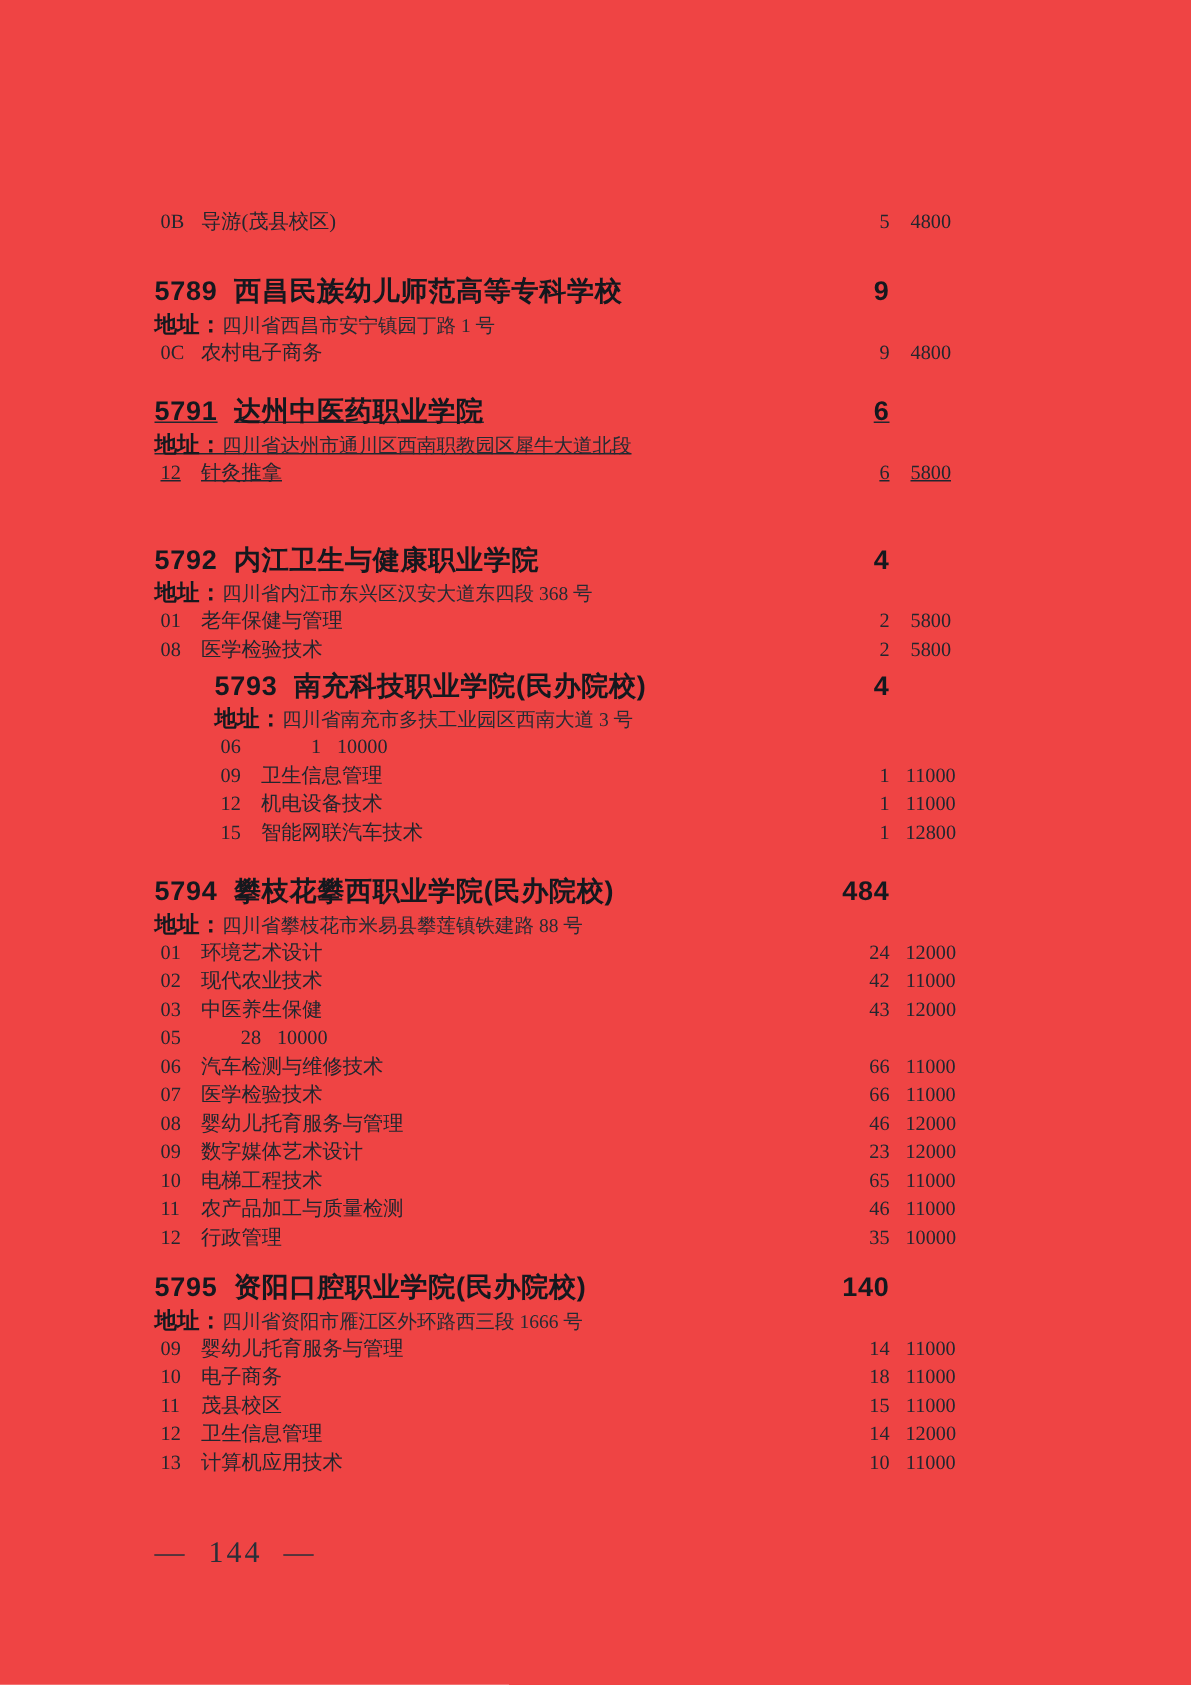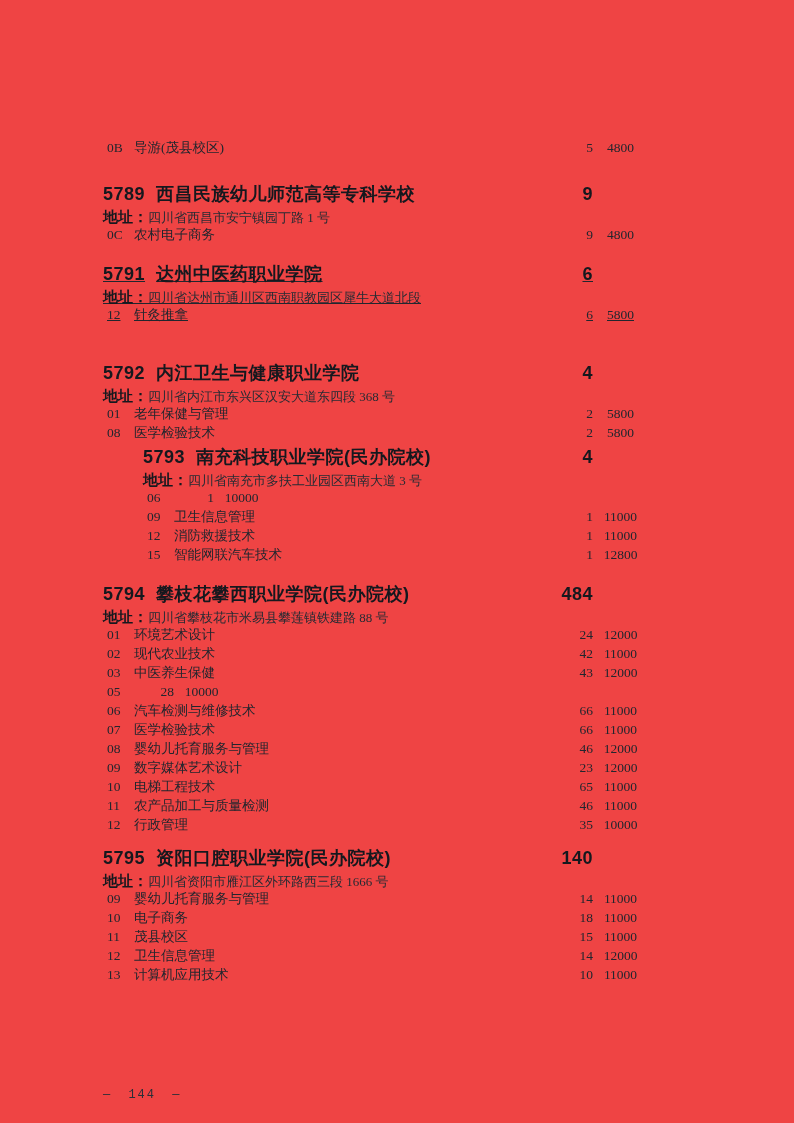--- a/index.html
+++ b/index.html
@@ -64,27 +64,26 @@
     height: 19px;
     padding-left: 4px;
     white-space: nowrap;
   }
   .c-code { width: 27px; flex: 0 0 27px; }
   .c-name { flex: 1 1 auto; overflow: hidden; }
   .c-quota { width: 40px; flex: 0 0 40px; text-align: right; }
   .c-tuition { width: 55px; flex: 0 0 55px; text-align: center; }
   .footer {
     position: absolute;
-    left: 103px; top: 1086px;
-    font-size: 12px;
+    left: 103px; top: 1026px;
+    font-size: 20px;
     line-height: 19px;
     color: #2a2f38;
     letter-spacing: 2px;
     word-spacing: 7px;
-    font-family: Liberation Mono, monospace;
   }
 </style>
 </head>
 <body>
 
 <div class="page">
   <div class="content" id="content">
       <div class="school-block" style="top: 138px;">
   <div class="course-row">
     <span class="c-code">0B</span>
@@ -183,21 +182,21 @@
 
   <div class="course-row">
     <span class="c-code">09</span>
     <span class="c-name">卫生信息管理</span>
     <span class="c-quota">1</span>
     <span class="c-tuition">11000</span>
   </div>
 
   <div class="course-row">
     <span class="c-code">12</span>
-    <span class="c-name">消防救援技术</span>
+    <span class="c-name">机电设备技术</span>
     <span class="c-quota">1</span>
     <span class="c-tuition">11000</span>
   </div>
 
   <div class="course-row">
     <span class="c-code">15</span>
     <span class="c-name">智能网联汽车技术</span>
     <span class="c-quota">1</span>
     <span class="c-tuition">12800</span>
   </div>

